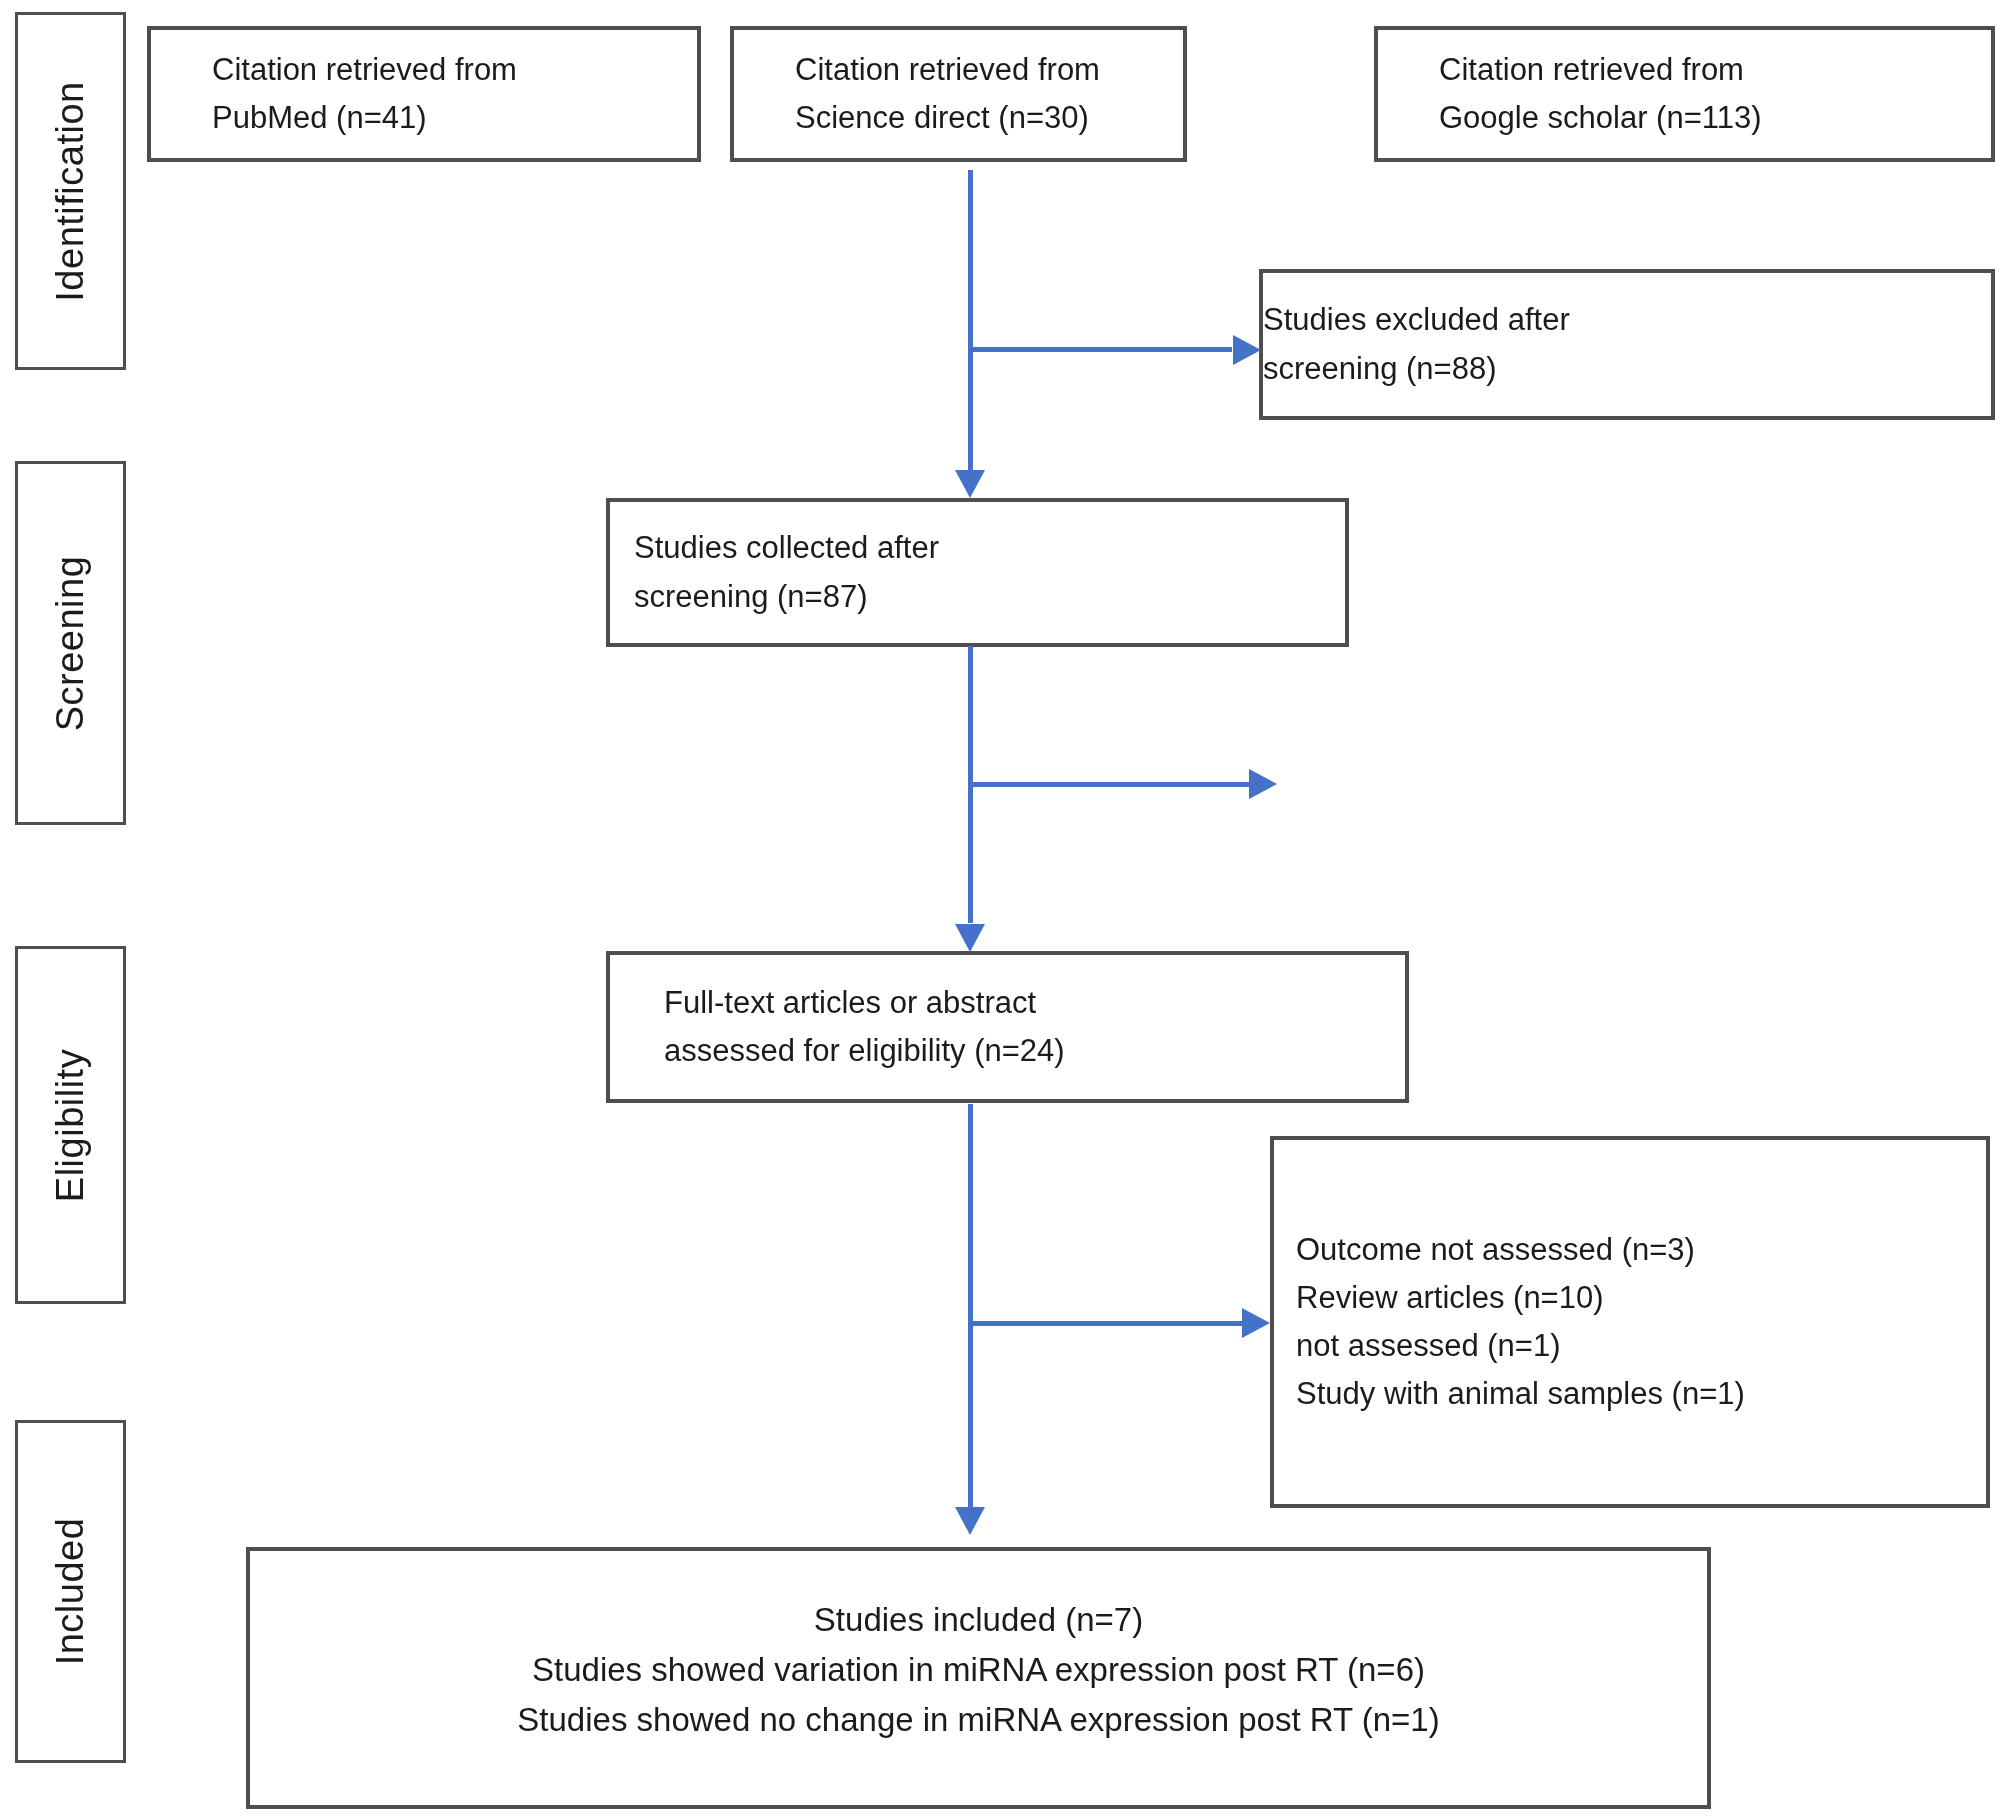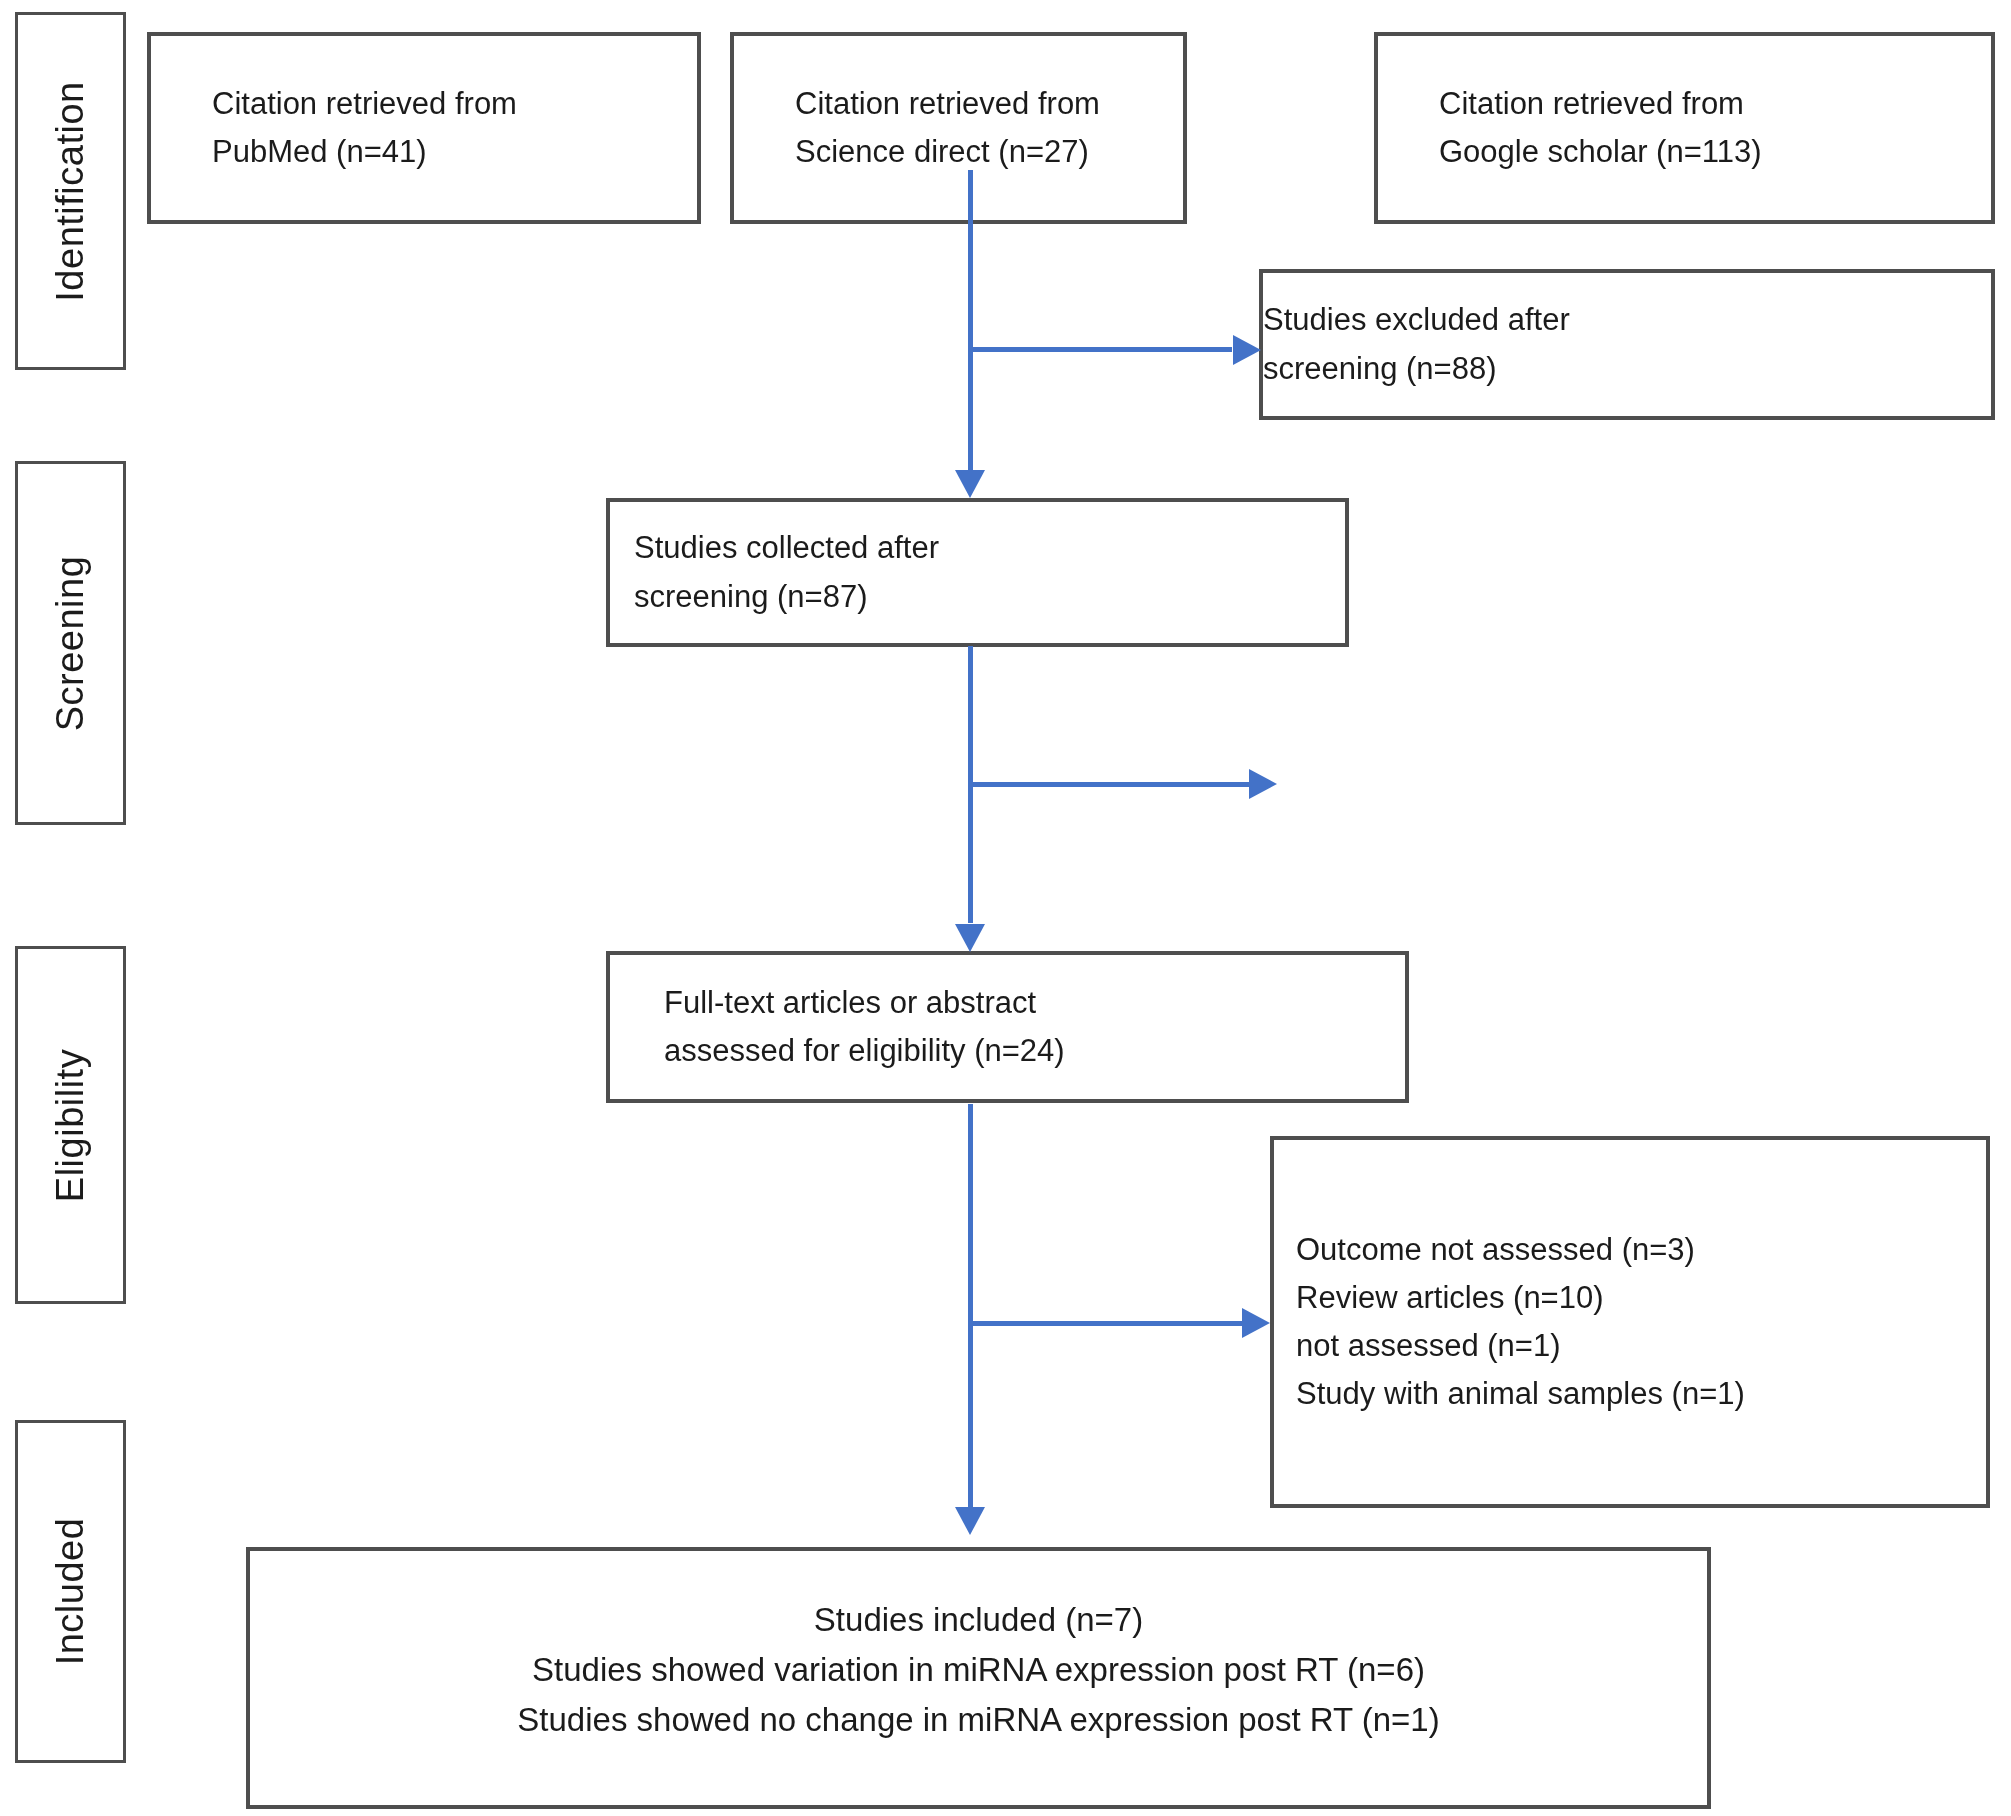--- a/index.html
+++ b/index.html
@@ -59,21 +59,21 @@
     border-right: 15px solid transparent;
     border-top: 28px solid var(--arrow, #4372c8);
   }
   .arrow-right {
     position: absolute;
     width: 0; height: 0;
     border-top: 15px solid transparent;
     border-bottom: 15px solid transparent;
     border-left: 28px solid var(--arrow, #4372c8);
   }
-  .src-box { top: 32px; height: 192px; padding-left: 61px; }
+  .src-box { top: 26px; height: 136px; padding-left: 61px; }
   #box-pubmed        { left: 147px;  width: 554px; }
   #box-sciencedirect { left: 730px;  width: 457px; }
   #box-googlescholar { left: 1374px; width: 621px; }
   #box-excluded-screening { left: 1259px; top: 269px;  width: 736px; height: 151px; }
   #box-collected          { left: 606px;  top: 498px;  width: 743px; height: 149px; padding-left: 24px; }
   #box-excluded-abstract  { left: 1277px; top: 718px;  width: 718px; height: 149px; padding-left: 42px; }
   #box-fulltext           { left: 606px;  top: 951px;  width: 803px; height: 152px; padding-left: 54px; }
   #box-reasons            { left: 1270px; top: 1136px; width: 720px; height: 372px; padding-left: 22px; }
   #box-included {
     left: 246px; top: 1535px; width: 1465px; height: 262px;
@@ -103,21 +103,21 @@
   <div class="stage-box" id="stage-included">
     <span class="stage-text">Included</span>
   </div>
 
   <div class="box src-box" id="box-pubmed">
     <div class="line">Citation retrieved from</div>
     <div class="line">PubMed (n=41)</div>
   </div>
   <div class="box src-box" id="box-sciencedirect">
     <div class="line">Citation retrieved from</div>
-    <div class="line">Science direct (n=27)</div>
+    <div class="line">Science direct (n=30)</div>
   </div>
   <div class="box src-box" id="box-googlescholar">
     <div class="line">Citation retrieved from</div>
     <div class="line">Google scholar (n=113)</div>
   </div>
 
   <div class="box" id="box-excluded-screening">
     <div class="line">Studies excluded after</div>
     <div class="line">screening (n=88)</div>
   </div>

